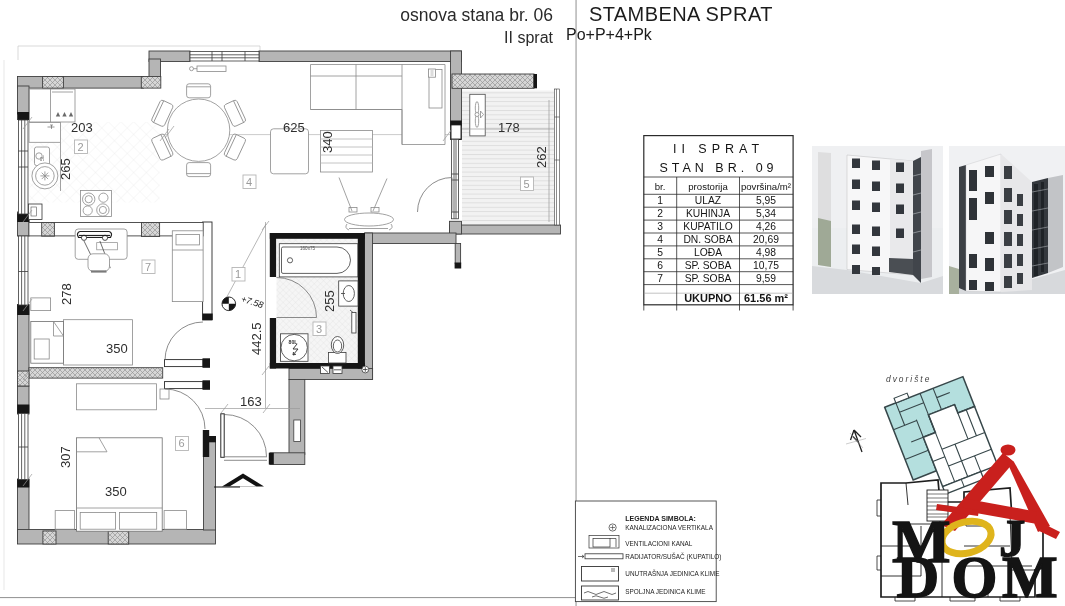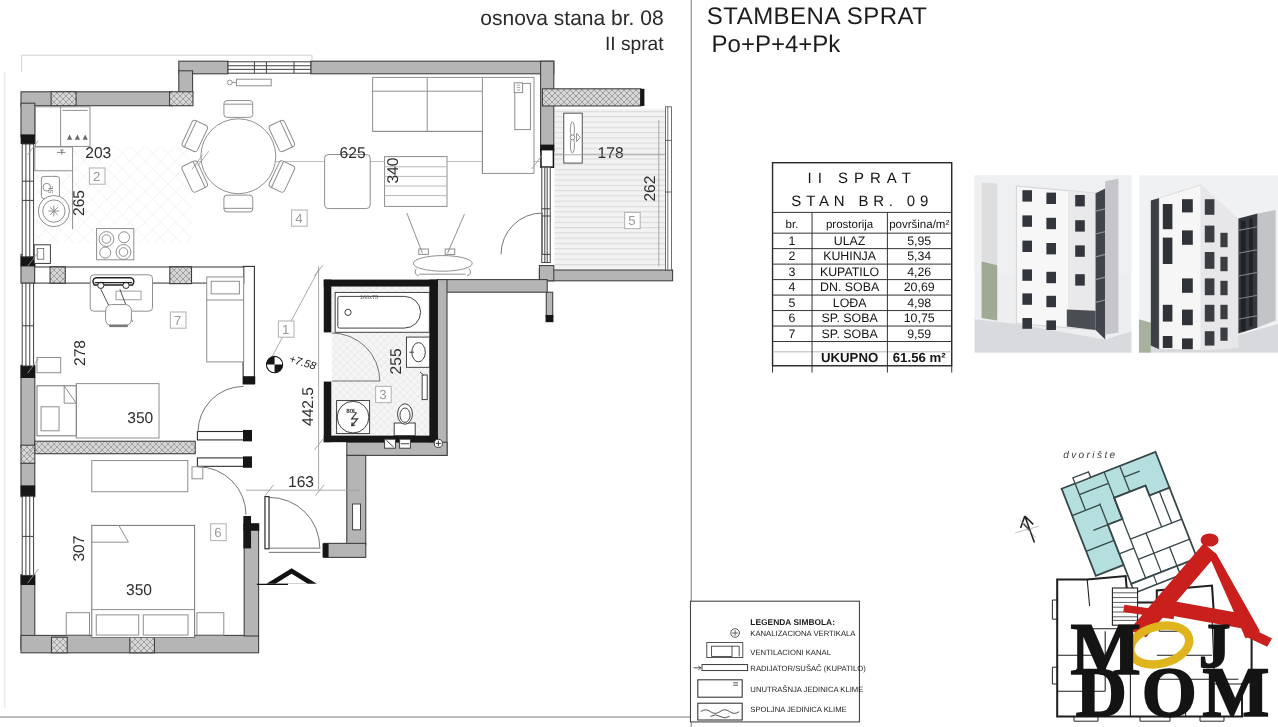--- a/index.html
+++ b/index.html
@@ -510,27 +510,27 @@
         </g>
 
 <g>
           <rect x="175.5" y="436.5" width="13" height="14" fill="#ffffff" stroke="#b5b5b5" stroke-width="0.9"></rect>
           <text x="178.5" y="447.3">6</text>
         </g>
 </g>
 </g>
 </svg>
 
-<div class="abs" style="left:353px;top:5px;width:200px;text-align:right;font-size:17.5px;color:#2a2a2a">osnova stana br. 08</div>
+<div class="abs" style="left:353px;top:5px;width:200px;text-align:right;font-size:17.5px;color:#2a2a2a">osnova stana br. 06</div>
 
 <div class="abs" style="left:353px;top:29px;width:200px;text-align:right;font-size:16px;color:#2a2a2a">II sprat</div>
 
 <div class="abs" style="left:589px;top:3px;font-size:20px;color:#1c1c1c;letter-spacing:0.4px">STAMBENA SPRAT</div>
 
-<div class="abs" style="left:593px;top:26px;font-size:20px;color:#1c1c1c">Po+P+4+Pk</div>
+<div class="abs" style="left:566px;top:26px;font-size:16px;color:#1c1c1c">Po+P+4+Pk</div>
 
 <svg class="abs" style="left:640px;top:132px" width="160" height="192" viewBox="0 0 160 192">
 <g font-family="Liberation Sans, sans-serif">
 <rect x="3.8" y="3.6" width="149.3" height="169.2" fill="#ffffff" stroke="#2b2b2b" stroke-width="1.2"></rect>
 <path d="M3.8,45 H153.1 M3.8,62.3 H153.1 M3.8,75.2 H153.1 M3.8,88.1 H153.1 M3.8,101 H153.1 M3.8,113.9 H153.1 M3.8,126.8 H153.1 M3.8,139.7 H153.1 M3.8,152.6 H153.1" stroke="#2b2b2b" stroke-width="0.8"></path>
 <path d="M3.8,161.2 H153.1" stroke="#9a9a9a" stroke-width="0.6"></path>
 <path d="M36.7,45 V178.5 M99.5,45 V178.5 M3.8,172.8 V178.5 M153.1,172.8 V178.5" stroke="#2b2b2b" stroke-width="0.8"></path>
 <g fill="#141414" text-anchor="middle">
 <text x="78.5" y="20.5" font-size="12.5" letter-spacing="5">II SPRAT</text>
 <text x="78.5" y="39.5" font-size="12.5" letter-spacing="4">STAN BR. 09</text>

